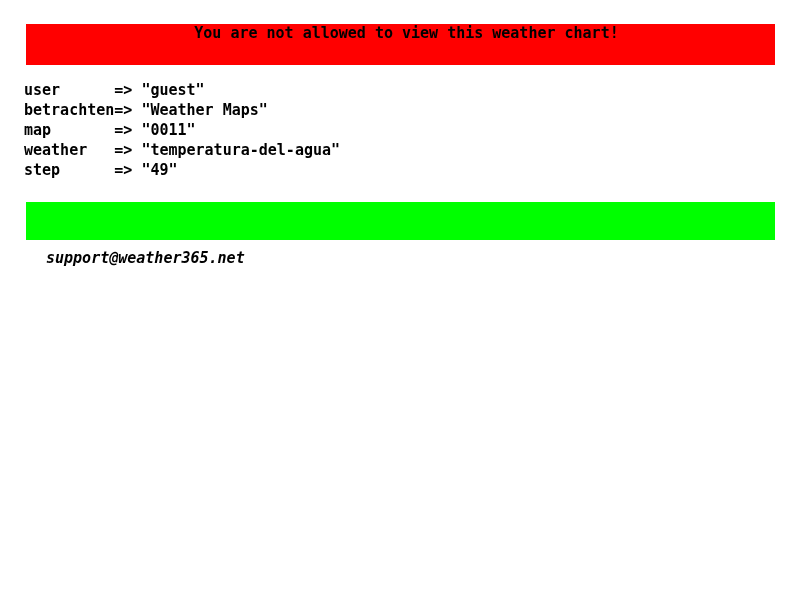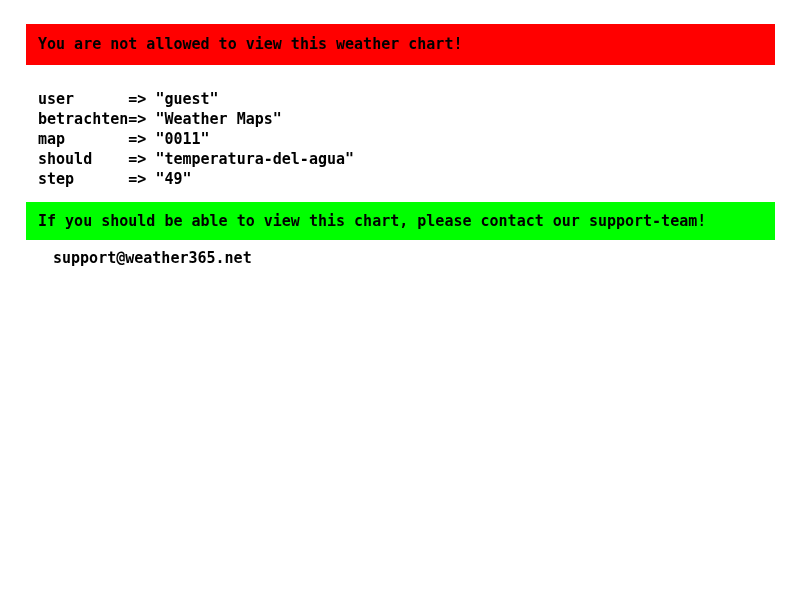--- a/index.html
+++ b/index.html
@@ -17,89 +17,88 @@
     color: #000000;
     overflow: hidden;
   }
   .banner {
     position: absolute;
     left: 26px;
     width: 749px;
     box-sizing: border-box;
     padding-left: 12px;
     display: flex;
-    flex-direction: column;
+    flex-direction: row;
     justify-content: center;
     line-height: 19px;
   }
   .banner-red {
     top: 24px;
     height: 41px;
   }
   .banner-green {
     top: 202px;
     height: 38px;
   }
   .banner-line {
     white-space: pre;
   }
   .params {
     position: absolute;
-    left: 38px;
+    left: 24px;
     top: 80px;
     line-height: 20px;
-    margin-top: 9px;
   }
   .param-row {
     display: flex;
     white-space: pre;
   }
   .param-key {
     display: inline-block;
     width: 10ch;
   }
   .param-arrow {
     display: inline-block;
     margin-right: 1ch;
   }
   .footer {
     position: absolute;
-    left: 53px;
+    left: 46px;
     top: 249px;
     width: 732px;
     display: flex;
     justify-content: space-between;
     line-height: 19px;
     white-space: pre;
+    font-style: italic;
   }
 </style>
 </head>
 <body style="background: rgb(255, 255, 255); color: rgb(0, 0, 0);">
 
 <div class="banner banner-red" style="background: rgb(255, 0, 0);">
   <div class="banner-line">You are not allowed to view this weather chart!</div>
 </div>
 
 <div class="params">
   <div class="param-row">
     <span class="param-key">user</span><span class="param-arrow">=&gt;</span><span class="param-value">"guest"</span>
   </div>
   <div class="param-row">
     <span class="param-key">betrachten</span><span class="param-arrow">=&gt;</span><span class="param-value">"Weather Maps"</span>
   </div>
   <div class="param-row">
     <span class="param-key">map</span><span class="param-arrow">=&gt;</span><span class="param-value">"0011"</span>
   </div>
   <div class="param-row">
-    <span class="param-key">should</span><span class="param-arrow">=&gt;</span><span class="param-value">"temperatura-del-agua"</span>
+    <span class="param-key">weather</span><span class="param-arrow">=&gt;</span><span class="param-value">"temperatura-del-agua"</span>
   </div>
   <div class="param-row">
     <span class="param-key">step</span><span class="param-arrow">=&gt;</span><span class="param-value">"49"</span>
   </div>
 </div>
 
 <div class="banner banner-green" style="background: rgb(0, 255, 0);">
-  <div class="banner-line">If you should be able to view this chart, please contact our support-team!</div>
 </div>
 
 <div class="footer">
   <span>support@weather365.net</span>
 </div>
 
 </body></html>

